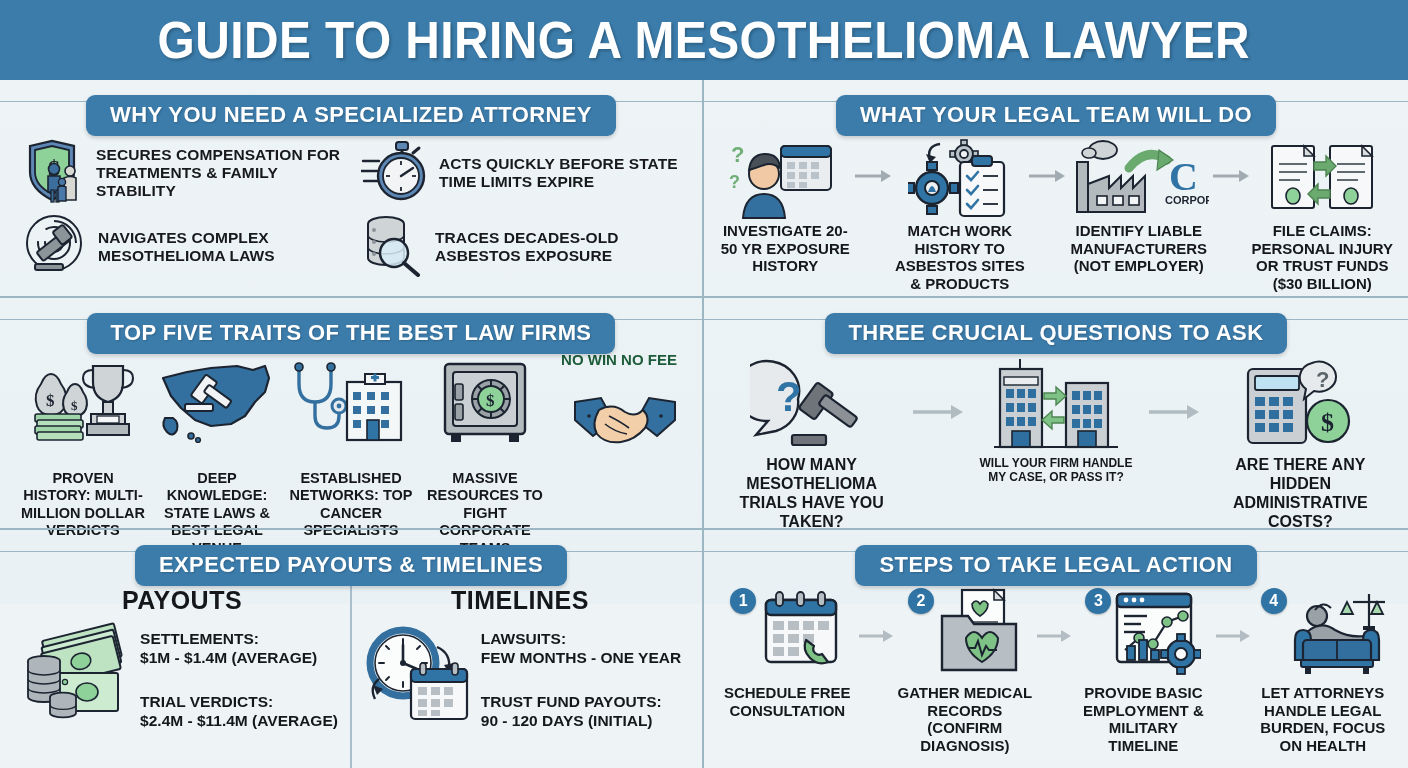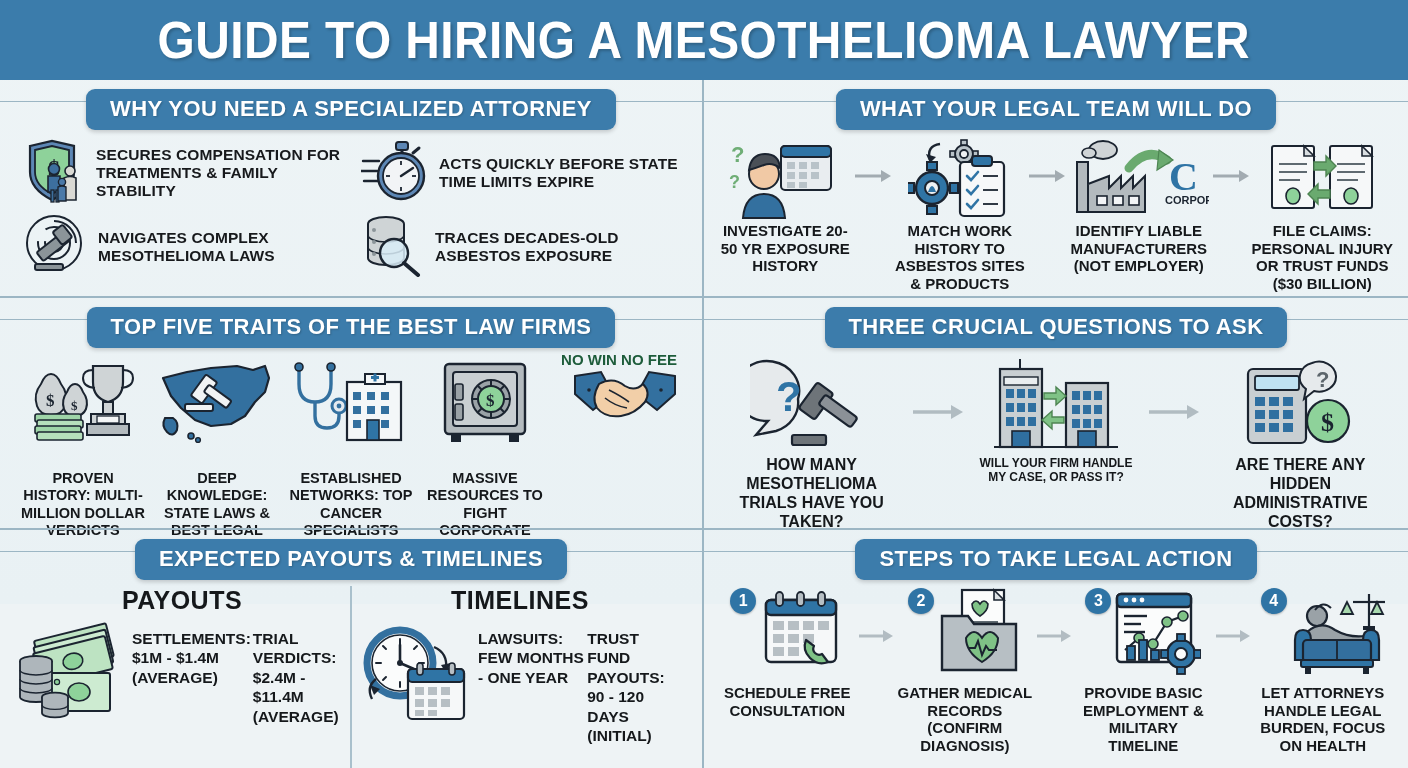--- a/index.html
+++ b/index.html
@@ -45,21 +45,21 @@
   .panel.bl { border-right: 2px solid #9cb6c4; }
   .panel.row-b { border-top: 2px solid #9cb6c4; }
 
   
   .pill-rail {
     position: absolute; left: 0; right: 0; top: 21px; height: 1px;
     background: #9cb6c4;
   }
   .pill {
     position: relative;
-    margin: 0 auto; top: 6px;
+    margin: 0 auto; top: 12px;
     display: inline-block;
     background: #3c7cab;
     color: #fff;
     border-radius: 9px;
     padding: 7px 24px 8px 24px;
     font-size: 22px; font-weight: 700; letter-spacing: .4px;
     text-transform: uppercase;
     font-family: "Liberation Sans Narrow","Liberation Sans",sans-serif;
     box-shadow: 0 2px 4px rgba(0,0,0,.18);
     white-space: nowrap;
@@ -119,21 +119,21 @@
   
   .pt-wrap { margin-top: 12px; display: flex; height: 190px; padding: 0 6px; }
   .pt-col { flex: 1; position: relative; display: flex; flex-direction: column; align-items: center;}
   .pt-col.left { border-right: 2px solid #a9c0cc; }
   .pt-head {
     font-size: 25px; font-weight: 700; color: #15181b; letter-spacing: .5px;
     text-transform: uppercase; margin-bottom: 6px;
     font-family: "Liberation Sans Narrow","Liberation Sans",sans-serif;
   }
   .pt-body { display: flex; align-items: flex-start; gap: 10px; padding: 0 4px;}
-  .pt-lines { display: flex; flex-direction: row; gap: 2px; padding-top: 8px; }
+  .pt-lines { display: flex; flex-direction: column; gap: 24px; padding-top: 8px; }
   .pt-line {
     font-size: 15.5px; font-weight: 700; line-height: 1.25; color: #15181b;
     text-transform: uppercase;
     font-family: "Liberation Sans Narrow","Liberation Sans",sans-serif;
   }
   .pt-line .sub { font-weight: 700; display: block; }
 
   
   .step-badge {
     width: 26px; height: 26px; border-radius: 50%;
@@ -483,21 +483,21 @@
                   <line x1="41" y1="54" x2="45" y2="50"></line>
               </g>
               <rect x="14" y="76" width="10" height="8" fill="#1b2430"></rect>
               <rect x="72" y="76" width="10" height="8" fill="#1b2430"></rect>
             </svg>
           </div>
           <div class="trait-cap">MASSIVE RESOURCES TO FIGHT CORPORATE TEAMS</div>
         </div>
 
         <div class="trait">
-          <div class="trait-art" style="flex-direction:column;justify-content:flex-start">
+          <div class="trait-art" style="flex-direction:column;justify-content:space-between">
             <div class="nowin">NO WIN NO FEE</div>
             <svg width="104" height="52" viewBox="0 0 104 52">
               <path d="M2 8 L28 4 L40 26 L20 42 L2 26 Z" fill="#33709f" stroke="#1b2430" stroke-width="2"></path>
               <path d="M102 8 L76 4 L64 26 L84 42 L102 26 Z" fill="#33709f" stroke="#1b2430" stroke-width="2"></path>
               <path d="M26 16 q14 -8 26 2 q10 6 18 -2 q8 8 2 18 q-10 12 -24 14 q-16 2 -24 -8 q-6 -10 2 -24 z" fill="#f2cfa8" stroke="#1b2430" stroke-width="2"></path>
               <path d="M32 30 q10 8 22 10" fill="none" stroke="#1b2430" stroke-width="1.6"></path>
               <path d="M36 22 q12 6 20 12" fill="none" stroke="#1b2430" stroke-width="1.6"></path>
               <circle cx="16" cy="22" r="1.8" fill="#1b2430"></circle>
               <circle cx="88" cy="22" r="1.8" fill="#1b2430"></circle>
             </svg>

